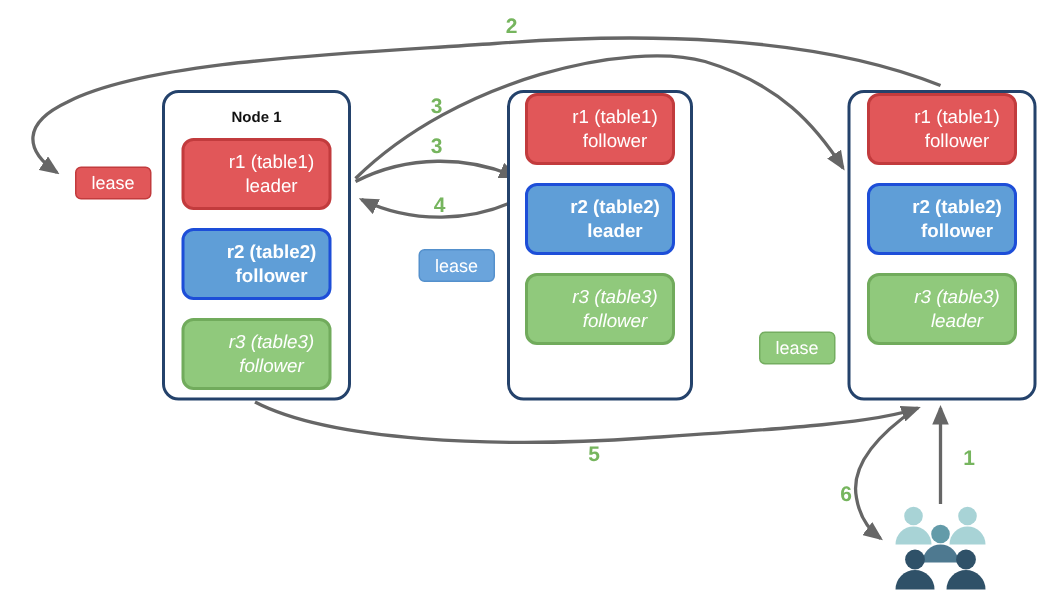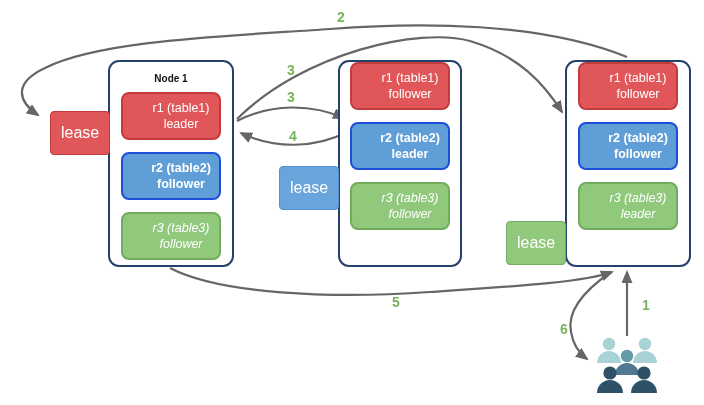--- a/index.html
+++ b/index.html
@@ -11,22 +11,22 @@
         border:2px solid #24426b;border-radius:11px;box-sizing:border-box;}
   .node-title{text-align:center;font-weight:bold;font-size:10px;color:#111111;
         margin-top:11px;margin-bottom:8px;}
   .replica{width:100px;height:48px;margin:0 auto 12px auto;border-radius:8px;
         display:flex;flex-direction:column;justify-content:center;align-items:center;
         color:#ffffff;font-size:12.5px;line-height:1.32;box-sizing:border-box;padding-left:20px;}
   .replica.red{background:#e15759;border:2px solid #c23b3d;}
   .replica.blue{background:#5f9ed7;border:2px solid #1d4ed8;font-weight:bold;}
   .replica.green{background:#90c97c;border:2px solid #71ab5c;font-style:italic;}
 
-  .lease{position:absolute;border-radius:4px;color:#ffffff;font-size:16px;
-        padding:13px 10px;line-height:16px;}
+  .lease{position:absolute;border-radius:4px;color:#ffffff;font-size:12px;
+        padding:2px 10px;line-height:16px;}
   .lease.red{background:#e15759;border:1.5px solid #c23b3d;}
   .lease.blue{background:#6aa4dc;border:1.5px solid #5490cc;}
   .lease.green{background:#90c97c;border:1.5px solid #74ad60;}
 
   .step{position:absolute;transform:translate(-50%,-50%);
         font-weight:bold;font-size:14px;color:#76b55e;}
 </style>
 </head>
 <body>
 

